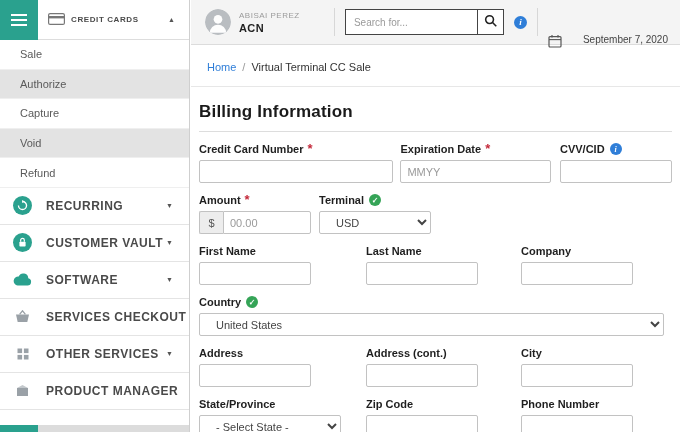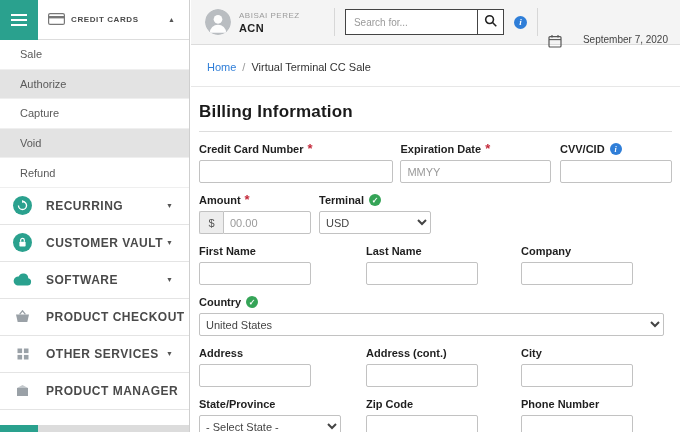--- a/index.html
+++ b/index.html
@@ -99,21 +99,21 @@
   .mini-info {
     width:12px; height:12px; border-radius:50%; background:#2f7ed8; color:#fff; font-size:8px;
     display:inline-flex; align-items:center; justify-content:center; margin-left:5px;
     font-family:"Liberation Serif", serif; font-style:italic; font-weight:bold;
   }
   input.txt, select.sel {
     height:23px; border:1px solid #c2c2c2; border-radius:2px; background:#fff;
     font-size:11px; color:#555; padding:0 6px; outline:none; font-family:"Liberation Sans",sans-serif;
   }
   input.txt::placeholder { color:#9a9a9a; }
-  select.sel { padding:0 2px; color:#444; }
+  select.sel { padding:0 12px; color:#444; }
   .igroup { display:flex; }
   .addon {
     width:24px; height:23px; background:#ededed; border:1px solid #c2c2c2; border-right:none;
     border-radius:2px 0 0 2px; display:flex; align-items:center; justify-content:center;
     font-size:11px; color:#555;
   }
   .igroup input { border-radius:0 2px 2px 0; }
 
   .w194{width:194px}.w151{width:151px}.w112{width:112px}.w88{width:88px}
   .w142{width:142px}.wfull{width:465px}
@@ -189,21 +189,21 @@
       <span class="caret" style="margin-left:auto">▼</span>
     </div>
 
     <div class="sb-sec">
       <span class="circ">
         <svg width="15" height="13" viewBox="0 0 15 13">
             <path d="M1 4.5h13l-1.7 7.6H2.7z" fill="#9aa1a7"></path>
             <path d="M4.6 4.3 L7.5 0.8 10.4 4.3" stroke="#9aa1a7" fill="none" stroke-width="1.3"></path>
           </svg>
       </span>
-      <span class="lbl">PRODUCT CHECKOUT</span>
+      <span class="lbl">SERVICES CHECKOUT</span>
     </div>
 
     <div class="sb-sec">
       <span class="circ">
         <svg width="12" height="12" viewBox="0 0 12 12">
             <rect x="0.5" y="0.5" width="4.6" height="4.6" fill="#9aa1a7"></rect>
             <rect x="6.9" y="0.5" width="4.6" height="4.6" fill="#9aa1a7"></rect>
             <rect x="0.5" y="6.9" width="4.6" height="4.6" fill="#9aa1a7"></rect>
             <rect x="6.9" y="6.9" width="4.6" height="4.6" fill="#9aa1a7"></rect>
           </svg>

